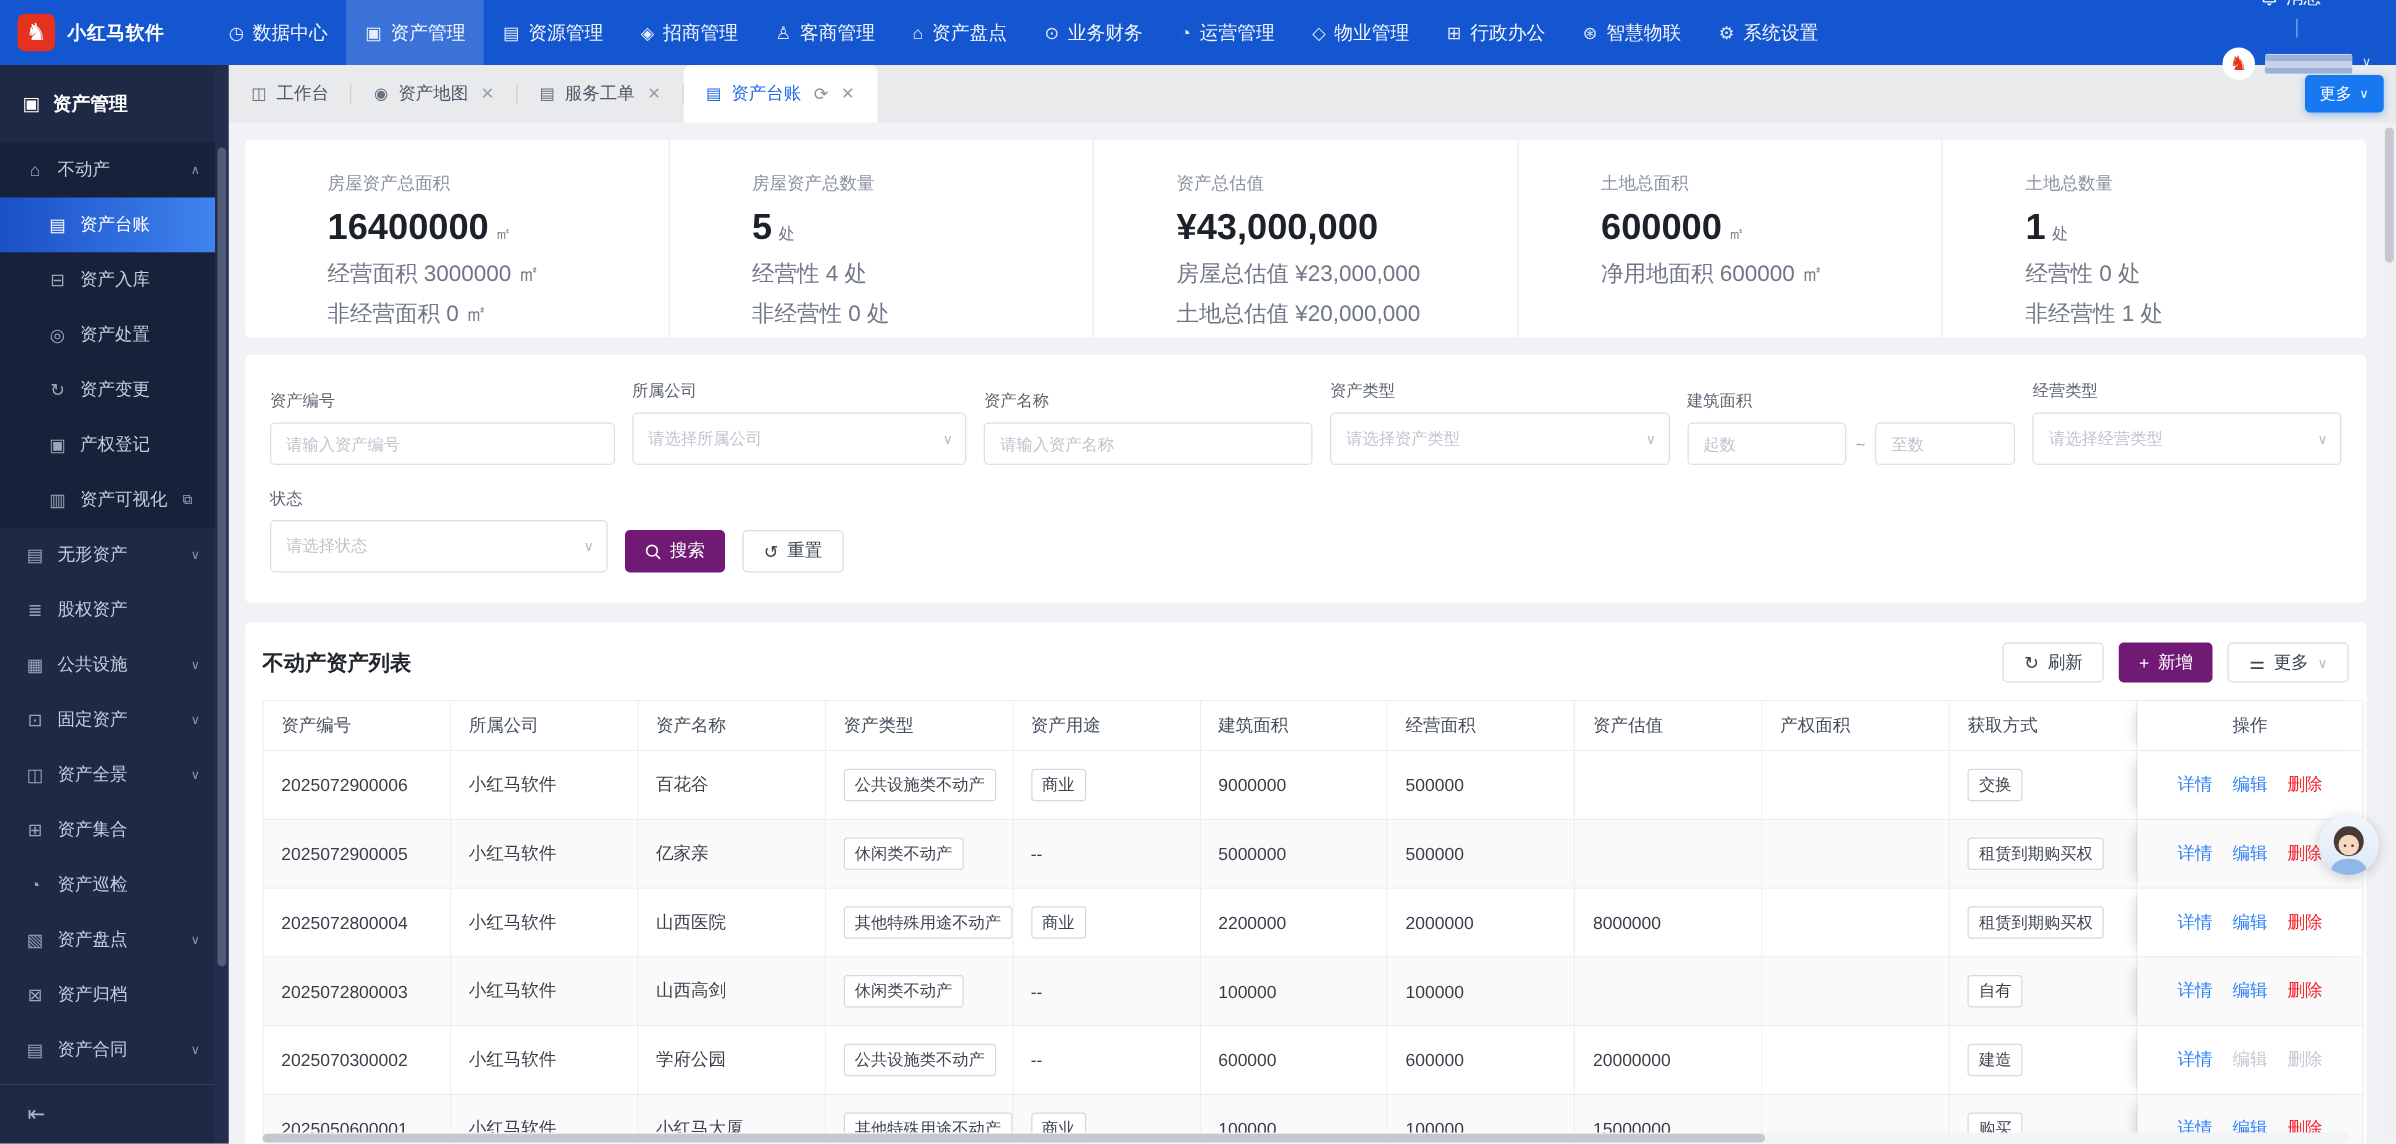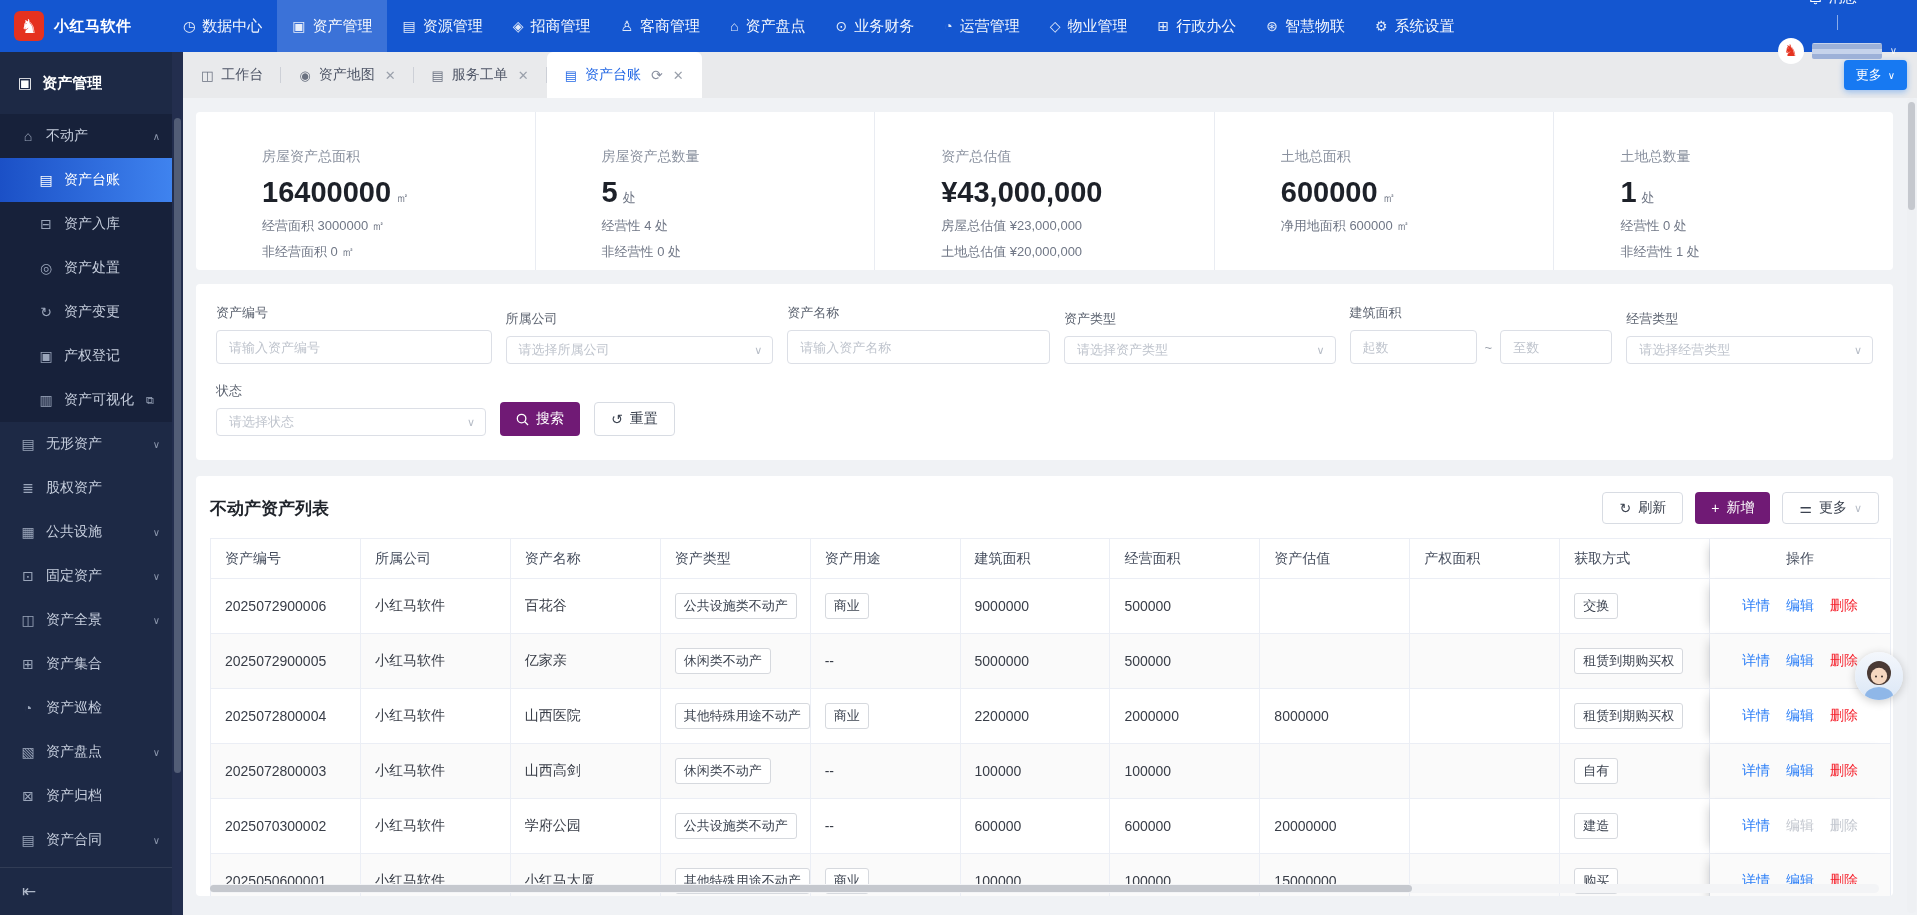--- a/index.html
+++ b/index.html
@@ -50,36 +50,36 @@
   .tab .t-refresh { font-size:14px; color:#8a90a0; margin-left:2px; }
   .tab.active { background:#fff; color:#2468e5; border-radius:6px 6px 0 0; }
   .tab.active .t-ico { color:#2468e5; }
   .tab-more-btn { margin:8px 10px 8px auto; background:#1779f2; color:#fff; border:none; border-radius:4px; padding:0 12px; font-size:13px; display:flex; align-items:center; gap:6px; cursor:pointer; box-shadow:0 2px 6px rgba(23,121,242,.4); font-family:inherit; }
   .tab-more-btn .caret { font-size:10px; }
 
   
   .content { position:absolute; left:183px; top:98px; width:1722px; bottom:0; padding:14px 12px 0 13px; }
 
   .stats-card { background:#fff; border-radius:4px; height:158px; display:flex; }
-  .stat { flex:1; padding:36px 10px 0 66px; border-right:1px solid #e9ecf2; }
+  .stat { flex:1; padding:26px 10px 0 66px; border-right:1px solid #e9ecf2; }
   .stat:last-child { border-right:none; }
   .stat-label { font-size:14px; color:#8a919f; }
   .stat-value { margin-top:10px; font-size:29px; font-weight:bold; color:#1d2129; display:flex; align-items:baseline; }
   .stat-unit { font-size:13px; color:#707786; font-weight:normal; margin-left:5px; }
-  .stat-line { font-size:13px; color:#707786; margin-top:8px; }
+  .stat-line { font-size:18px; color:#707786; margin-top:8px; }
   .stat-line:first-of-type { margin-top:14px; }
 
   .filter-card { background:#fff; border-radius:4px; margin-top:14px; padding:20px 20px 24px; }
   .filter-row { display:flex; gap:14px; align-items:flex-end; }
   .filter-row + .filter-row { margin-top:18px; }
   .ffield { display:flex; flex-direction:column; }
   .flabel { font-size:13px; color:#5c6370; margin-bottom:8px; }
   .finput { height:34px; border:1px solid #dcdfe6; border-radius:4px; padding:0 12px; font-size:13px; color:#333; width:100%; background:#fff; outline:none; font-family:inherit; }
   .finput::placeholder { color:#bfc4cd; }
-  .fselect { display:flex; align-items:center; justify-content:space-between; height:28px; border:1px solid #dcdfe6; border-radius:4px; padding:0 10px 0 12px; font-size:13px; color:#bfc4cd; background:#fff; cursor:pointer; }
+  .fselect { display:flex; align-items:center; justify-content:space-between; height:42px; border:1px solid #dcdfe6; border-radius:4px; padding:0 10px 0 12px; font-size:13px; color:#bfc4cd; background:#fff; cursor:pointer; }
   .sel-caret { color:#b6bcc6; font-size:11px; }
   .range-wrap { display:flex; align-items:center; gap:8px; }
   .range-sep { color:#9aa0ab; font-size:13px; }
   .w1{width:278px} .w2{width:270px} .w3{width:265px} .w4{width:274px} .w5a{width:127px} .w5b{width:112px} .w6{width:249px}
   .btn { height:34px; border-radius:4px; font-size:14px; display:inline-flex; align-items:center; gap:7px; padding:0 16px; cursor:pointer; font-family:inherit; }
   .btn-primary { background:#701a75; color:#fff; border:none; }
   .btn-plain { background:#fff; border:1px solid #d8dce3; color:#3c4350; }
   .btn .b-ico { font-size:14px; line-height:1; }
 
   .table-card { background:#fff; border-radius:4px; margin-top:16px; padding:16px 14px 0; height:420px; overflow:hidden; position:relative; }

